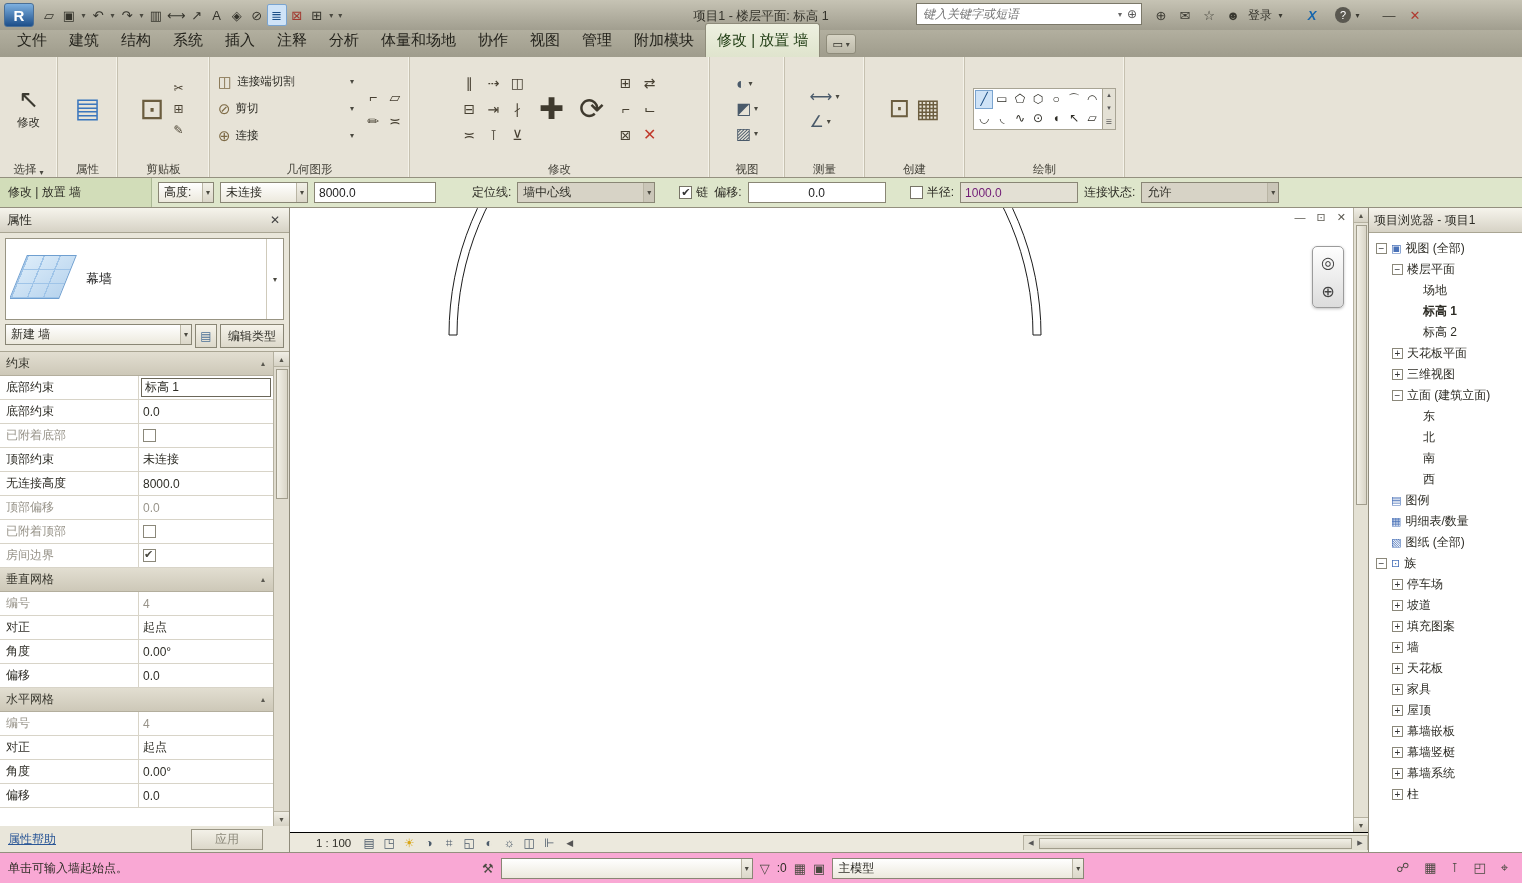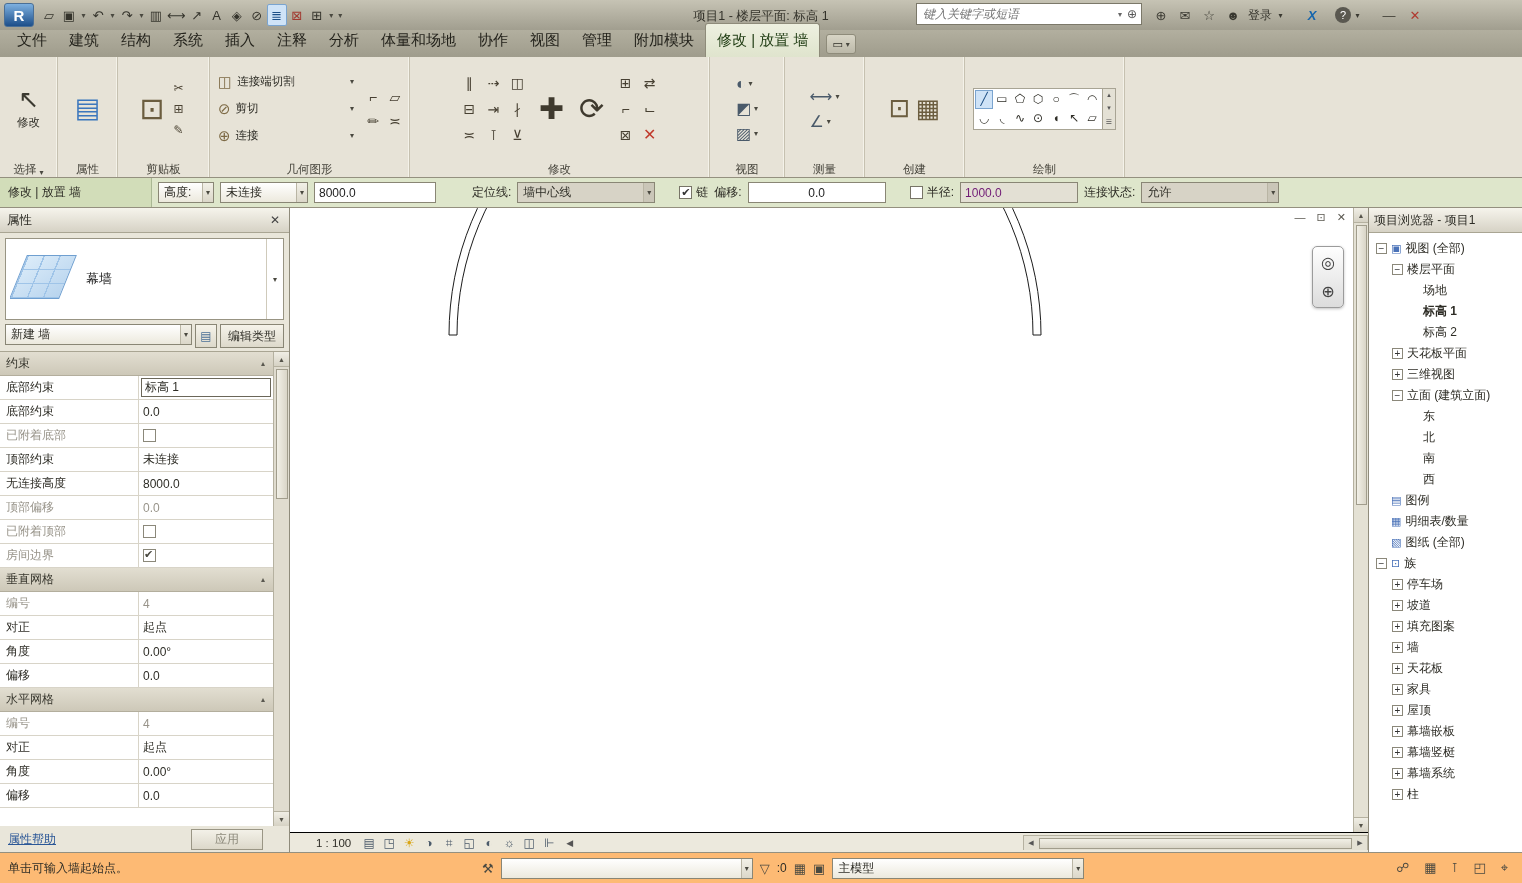--- a/index.html
+++ b/index.html
@@ -150,21 +150,21 @@
 .titem{height:21px;display:flex;align-items:center;gap:4px;padding-left:5px;white-space:nowrap;}
 .titem.lvl1{padding-left:21px;}
 .titem.lvl2{padding-left:37px;}
 .exp{flex:none;width:11px;height:11px;border:1px solid #8b887a;background:#fff;font-size:10px;line-height:1;display:flex;align-items:center;justify-content:center;color:#333;}
 .exp:empty{border:none;background:transparent;}
 .tico{flex:none;font-size:11px;color:#4a72b8;}
 .tico:empty{display:none;}
 .tlab{font-size:12px;}
 .titem.sel .tlab{font-weight:bold;}
 
-.statusbar{position:absolute;left:0;right:0;bottom:0;height:31px;background:#fdba74;border-top:1px solid #94907f;display:flex;align-items:center;gap:7px;padding:11px 8px;}
+.statusbar{position:absolute;left:0;right:0;bottom:0;height:31px;background:#f9a8d4;border-top:1px solid #94907f;display:flex;align-items:center;gap:7px;padding:11px 8px;}
 .sb-hint{width:330px;flex:none;white-space:nowrap;}
 .sb-spacer{width:130px;flex:none;}
 .sb-icon{font-size:13px;color:#4a4940;}
 .sb-combo{width:252px;flex:none;}
 .sb-count{white-space:nowrap;}
 .sb-right{margin-left:auto;display:flex;gap:15px;padding-right:6px;}
 </style>
 </head>
 <body>
 

